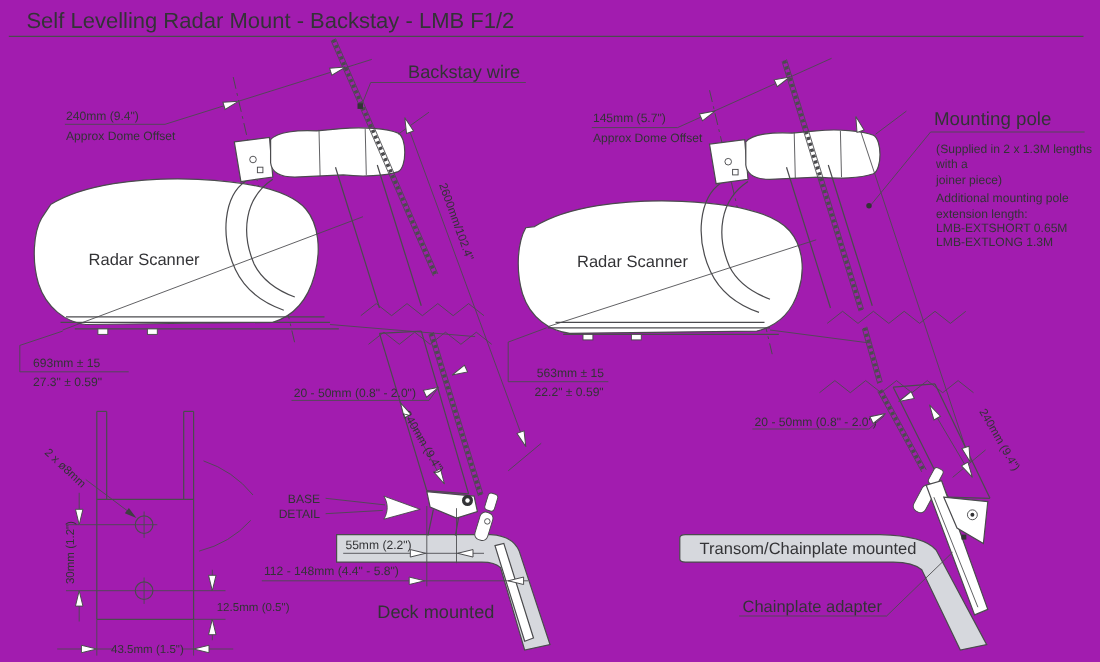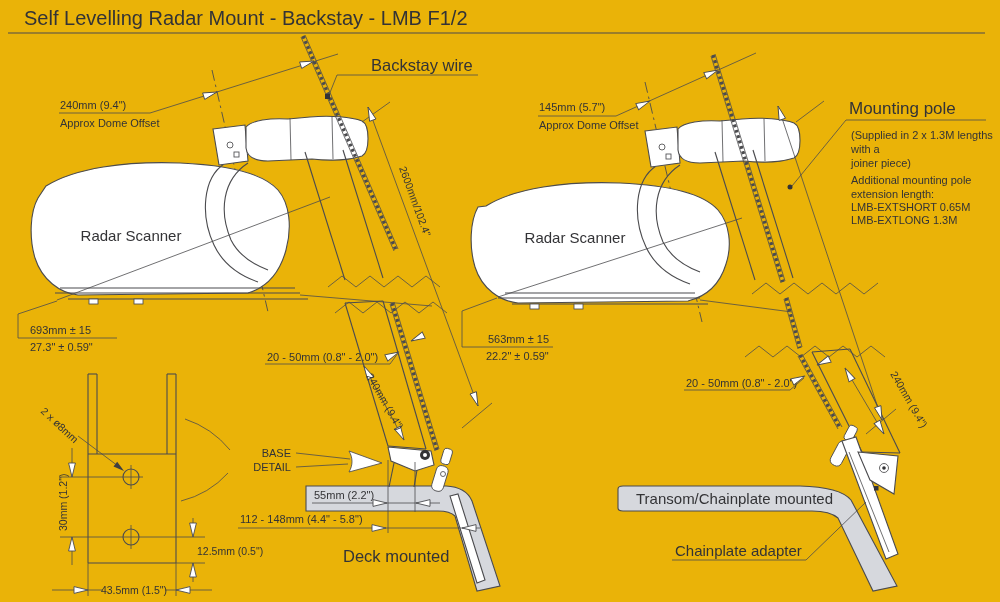--- a/index.html
+++ b/index.html
@@ -1,16 +1,16 @@
 <!DOCTYPE html>
 <html><head>
 <meta charset="utf-8">
 <style>
   html,body{margin:0;padding:0;background:#fff;}
-  .page{position:relative;width:1000px;height:602px;background:#eab308;overflow:hidden;}
+  .page{position:relative;width:1000px;height:602px;background:#a21caf;overflow:hidden;}
   svg{position:absolute;top:0;left:0;}
   svg text{font-family:"Liberation Sans","DejaVu Sans",sans-serif;fill:#333336;}
   .t10{font-size:10.5px;}
   .t11{font-size:11px;}
   .t15{font-size:15px;}
   .t16{font-size:16.5px;}
   .t17{font-size:17px;}
   .t20{font-size:20px;}
   .ln{stroke:#4b4b4e;stroke-width:1.1;fill:none;}
   .thin{stroke:#4b4b4e;stroke-width:0.8;fill:none;}

